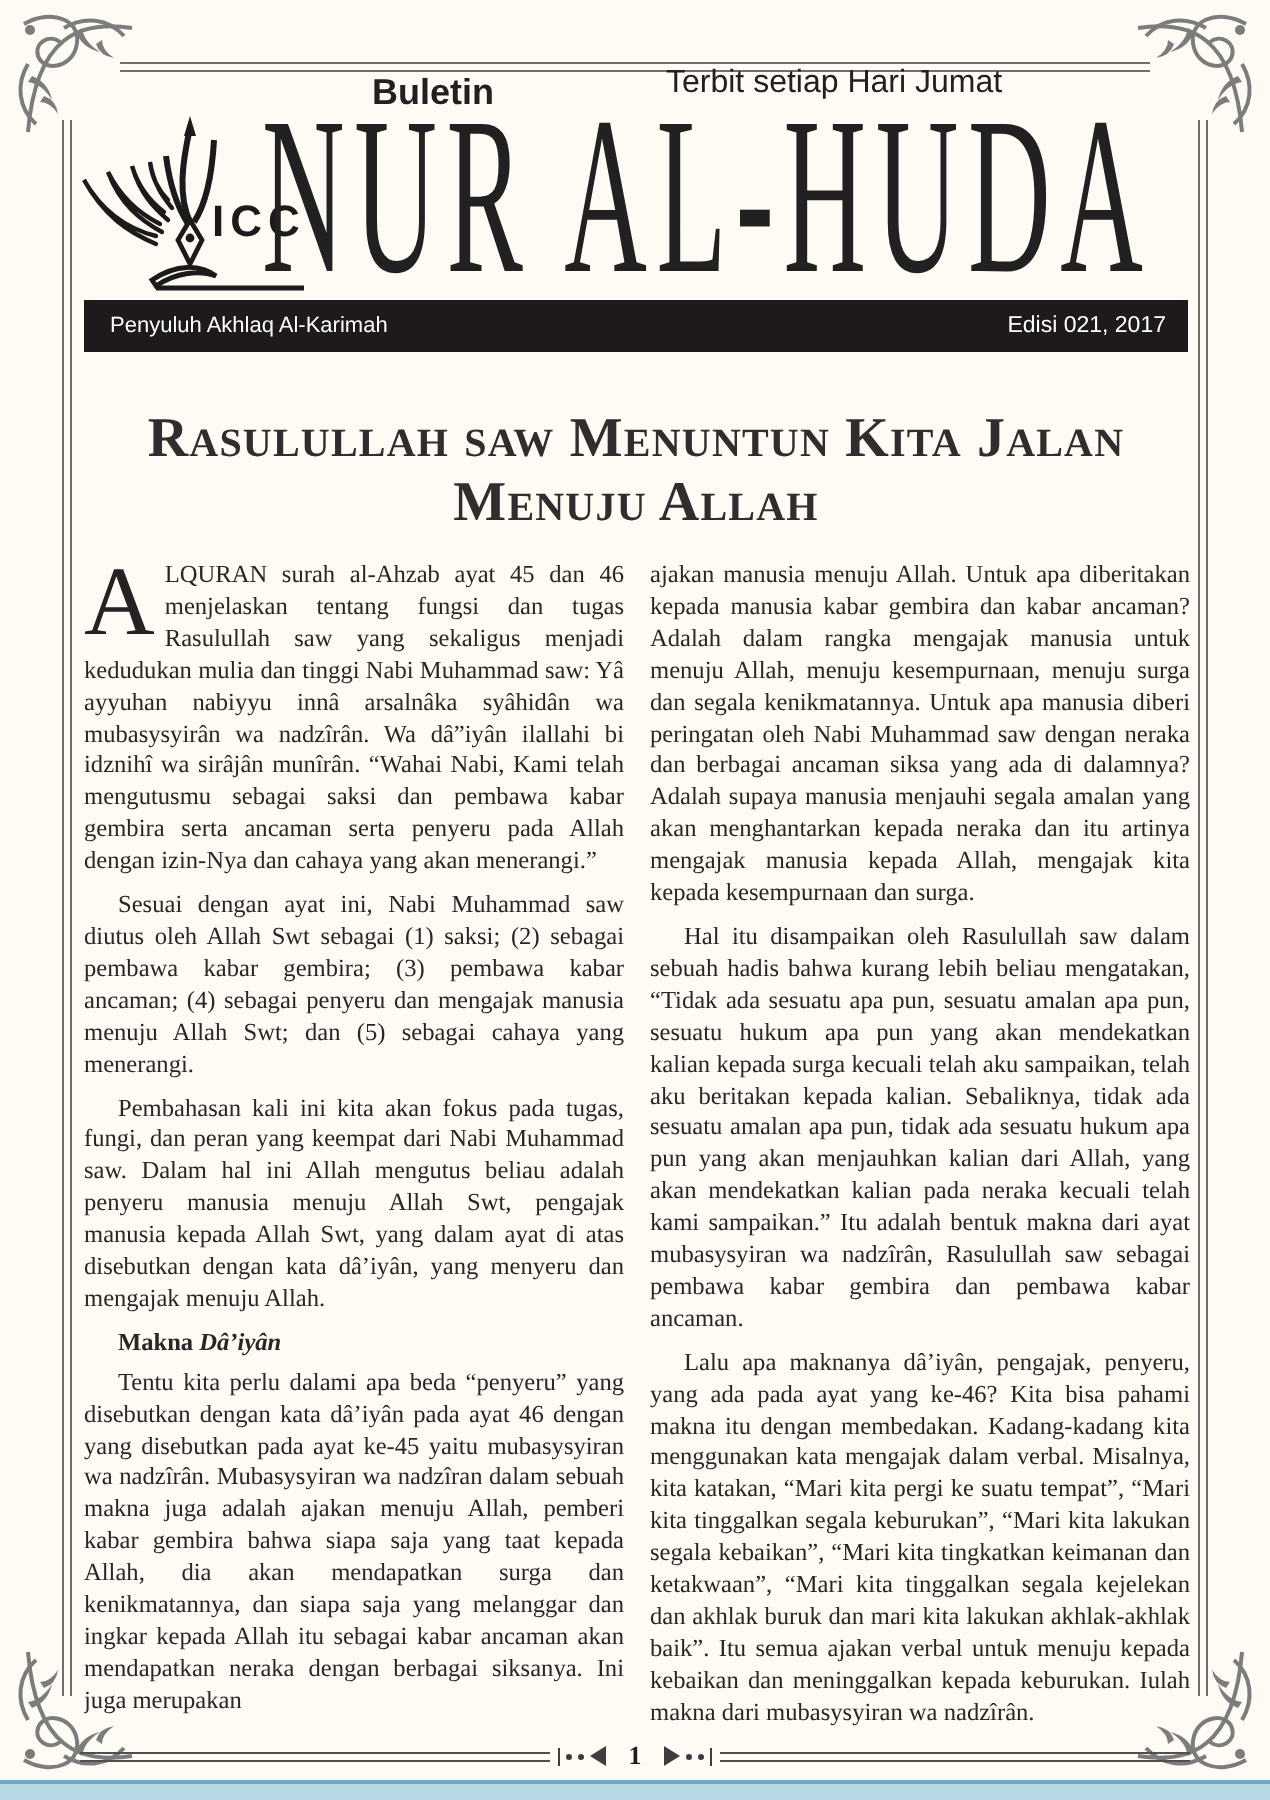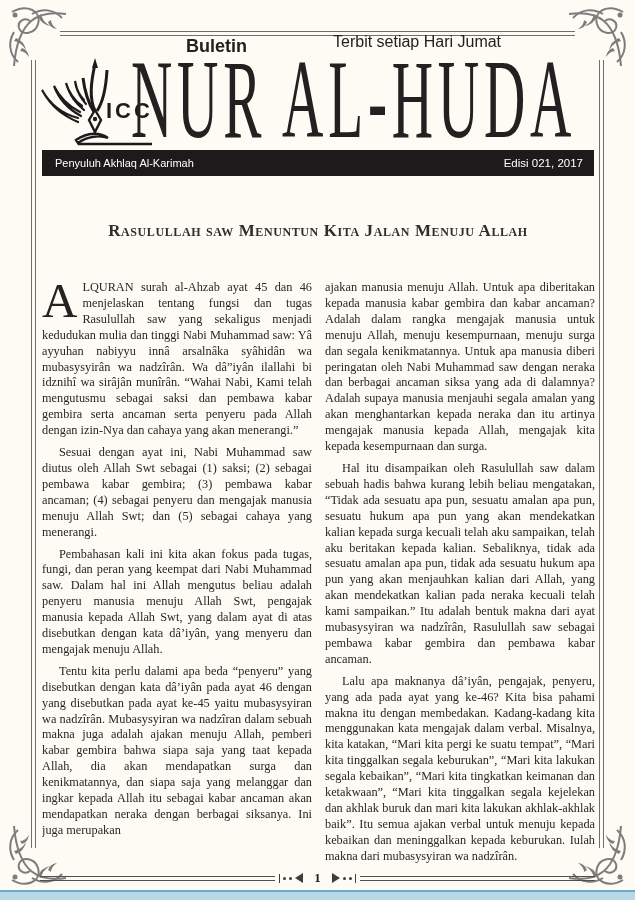--- a/index.html
+++ b/index.html
@@ -39,23 +39,23 @@
   
   .banner{
     position:absolute;left:42px;top:150px;width:552px;height:26px;
     background:#1e1a1b;color:#ffffff;display:flex;align-items:center;justify-content:space-between;
     font-family:"Liberation Sans", sans-serif;
   }
   .banner .b-left{font-size:11px;padding-left:13px;}
   .banner .b-right{font-size:11.5px;font-weight:normal;padding-right:11px;}
   
   .article-title{
-    position:absolute;left:42px;top:221px;width:552px;
+    position:absolute;left:42px;top:204px;width:552px;
     text-align:center;font-variant:small-caps;font-weight:bold;
-    font-size:17px;letter-spacing:0.6px;color:#312c2d;
+    font-size:28px;letter-spacing:0.6px;color:#312c2d;
   }
   .columns{
     position:absolute;left:42px;top:280px;width:553px;height:596px;
     display:flex;gap:13px;overflow:hidden;
   }
   .col{width:270px;text-align:justify;}
   .col p{margin:0 0 6px 0;font-size:12.3px;line-height:15.9px;color:#2b2526;}
   .col p.indent{text-indent:17px;}
   .col p.sub-heading{text-indent:17px;margin:3px 0 4px 0;}
   .r-i{}
@@ -202,20 +202,21 @@
   <span class="b-right">Edisi 021, 2017</span>
 </div>
 
 <div class="article-title">Rasulullah saw Menuntun Kita Jalan Menuju Allah</div>
 
 <div class="columns">
   <div class="col">
       <p><span class="dropcap">A</span><span>LQURAN surah al-Ahzab ayat 45 dan 46 menjelaskan tentang fungsi dan tugas Rasulullah saw yang sekaligus menjadi kedudukan mulia dan tinggi Nabi Muhammad saw: </span><span class="r-i">Yâ ayyuhan nabiyyu innâ arsalnâka syâhidân wa mubasysyirân wa nadzîrân. Wa dâ”iyân ilallahi bi idznihî wa sirâjân munîrân.</span><span> “Wahai Nabi, Kami telah mengutusmu sebagai saksi dan pembawa kabar gembira serta ancaman serta penyeru pada Allah dengan izin-Nya dan cahaya yang akan menerangi.”</span></p>
       <p class="indent"><span>Sesuai dengan ayat ini, Nabi Muhammad saw diutus oleh Allah Swt sebagai (1) saksi; (2) sebagai pembawa kabar gembira; (3) pembawa kabar ancaman; (4) sebagai penyeru dan mengajak manusia menuju Allah Swt; dan (5) sebagai cahaya yang menerangi.</span></p>
       <p class="indent"><span>Pembahasan kali ini kita akan fokus pada tugas, fungi, dan peran yang keempat dari Nabi Muhammad saw. Dalam hal ini Allah mengutus beliau adalah penyeru manusia menuju Allah Swt, pengajak manusia kepada Allah Swt, yang dalam ayat di atas disebutkan dengan kata </span><span class="r-i">dâ’iyân</span><span>, yang menyeru dan mengajak menuju Allah.</span></p>
+      <p class="sub-heading"><span class="r-b">Makna </span><span class="r-bi">Dâ’iyân</span></p>
       <p class="indent"><span>Tentu kita perlu dalami apa beda “penyeru” yang disebutkan dengan kata </span><span class="r-i">dâ’iyân</span><span> pada ayat 46 dengan yang disebutkan pada ayat ke-45 yaitu </span><span class="r-i">mubasysyiran wa nadzîrân</span><span>. </span><span class="r-i">Mubasysyiran wa nadzîran</span><span> dalam sebuah makna juga adalah ajakan menuju Allah, pemberi kabar gembira bahwa siapa saja yang taat kepada Allah, dia akan mendapatkan surga dan kenikmatannya, dan siapa saja yang melanggar dan ingkar kepada Allah itu sebagai kabar ancaman akan mendapatkan neraka dengan berbagai siksanya. Ini juga merupakan</span></p>
     </div>
   <div class="col">
       <p><span>ajakan manusia menuju Allah. Untuk apa diberitakan kepada manusia kabar gembira dan kabar ancaman? Adalah dalam rangka mengajak manusia untuk menuju Allah, menuju kesempurnaan, menuju surga dan segala kenikmatannya. Untuk apa manusia diberi peringatan oleh Nabi Muhammad saw dengan neraka dan berbagai ancaman siksa yang ada di dalamnya? Adalah supaya manusia menjauhi segala amalan yang akan menghantarkan kepada neraka dan itu artinya mengajak manusia kepada Allah, mengajak kita kepada kesempurnaan dan surga.</span></p>
       <p class="indent"><span>Hal itu disampaikan oleh Rasulullah saw dalam sebuah hadis bahwa kurang lebih beliau mengatakan, </span><span class="r-i">“Tidak ada sesuatu apa pun, sesuatu amalan apa pun, sesuatu hukum apa pun yang akan mendekatkan kalian kepada surga kecuali telah aku sampaikan, telah aku beritakan kepada kalian. Sebaliknya, tidak ada sesuatu amalan apa pun, tidak ada sesuatu hukum apa pun yang akan menjauhkan kalian dari Allah, yang akan mendekatkan kalian pada neraka kecuali telah kami sampaikan.”</span><span> Itu adalah bentuk makna dari ayat </span><span class="r-i">mubasysyiran wa nadzîrân</span><span>, Rasulullah saw sebagai pembawa kabar gembira dan pembawa kabar ancaman.</span></p>
       <p class="indent"><span>Lalu apa maknanya </span><span class="r-i">dâ’iyân</span><span>, pengajak, penyeru, yang ada pada ayat yang ke-46? Kita bisa pahami makna itu dengan membedakan. Kadang-kadang kita menggunakan kata mengajak dalam verbal. Misalnya, kita katakan, “Mari kita pergi ke suatu tempat”, “Mari kita tinggalkan segala keburukan”, “Mari kita lakukan segala kebaikan”, “Mari kita tingkatkan keimanan dan ketakwaan”, “Mari kita tinggalkan segala kejelekan dan akhlak buruk dan mari kita lakukan akhlak-akhlak baik”. Itu semua ajakan verbal untuk menuju kepada kebaikan dan meninggalkan kepada keburukan. Iulah makna dari </span><span class="r-i">mubasysyiran wa nadzîrân</span><span>.</span></p>
     </div>
 </div>
 
 <div class="footer-divider">

